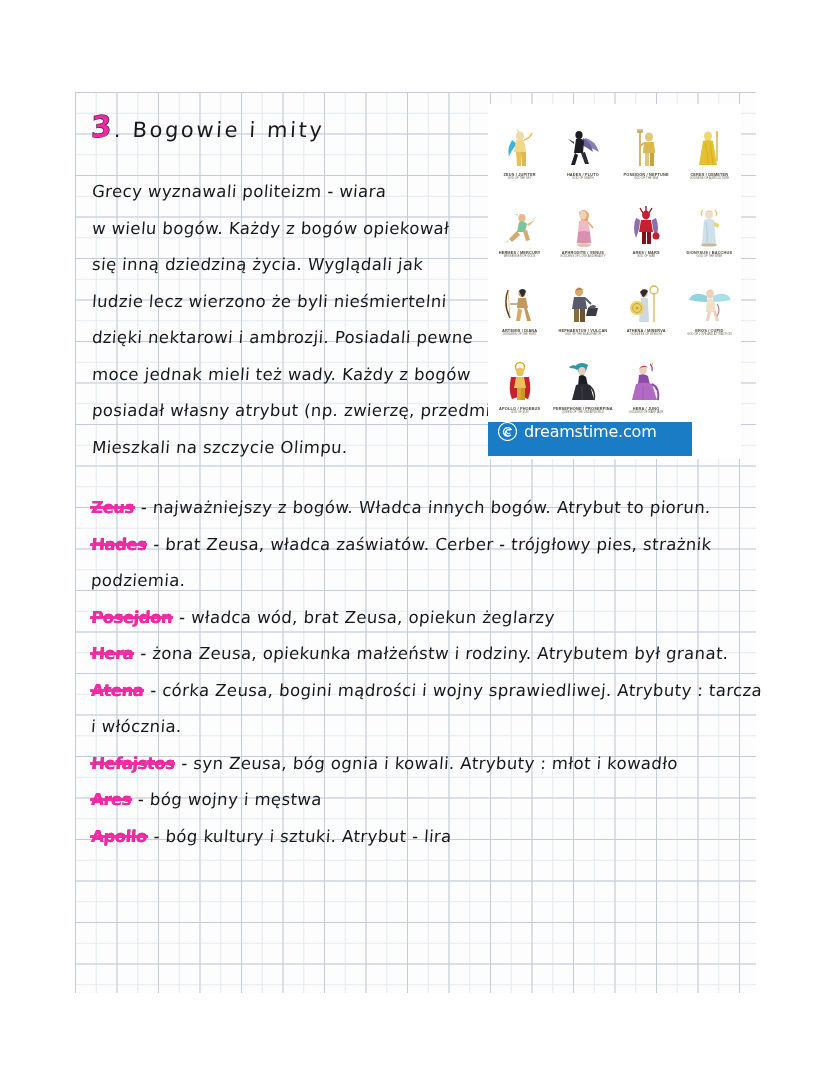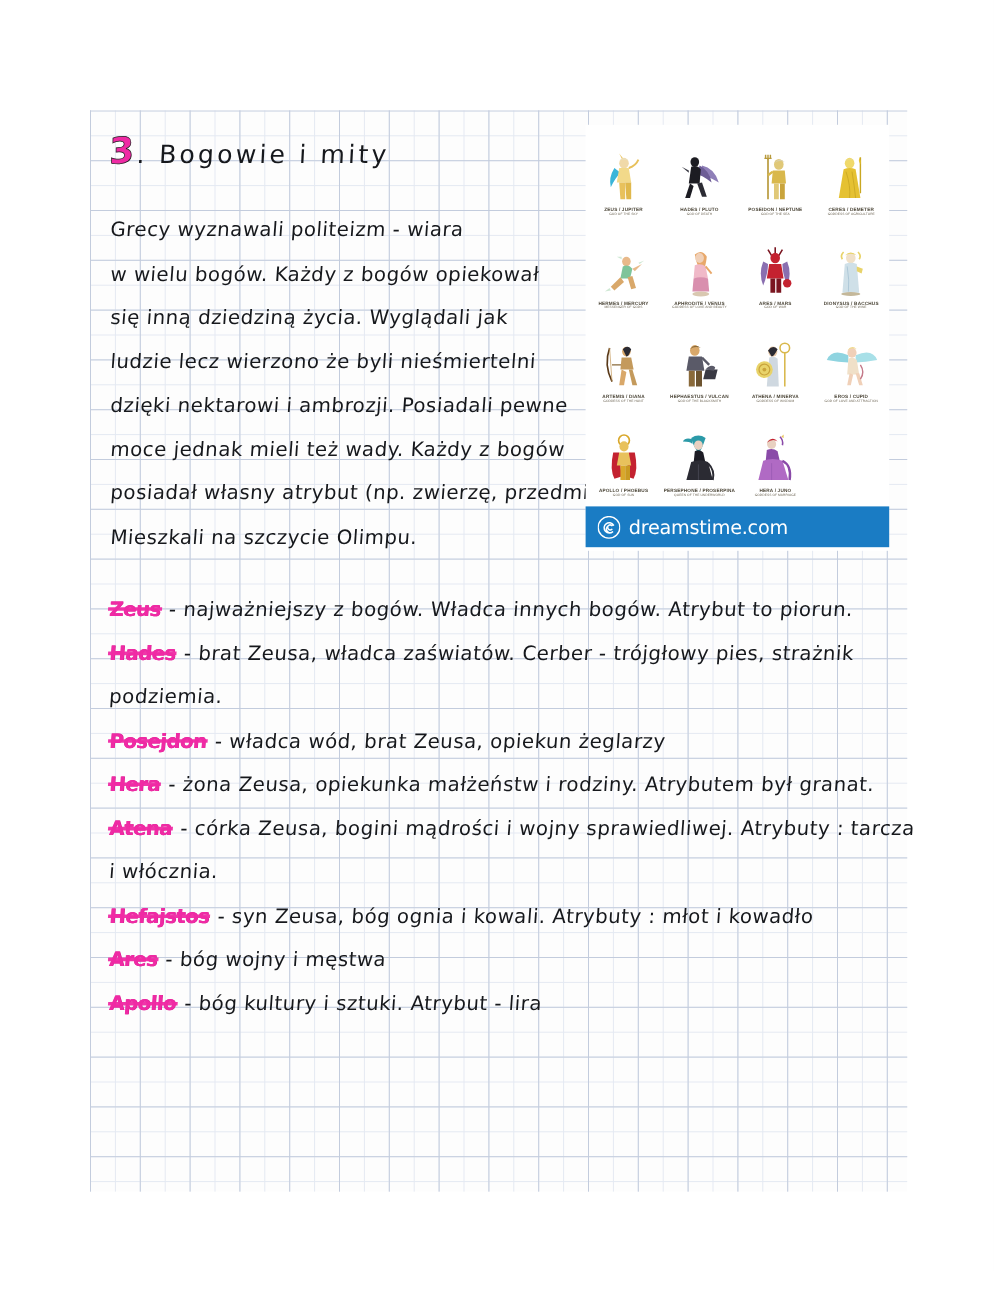--- a/index.html
+++ b/index.html
@@ -177,25 +177,24 @@
   }
 
   
   #poster-grid .spacer { }
 
   
   #watermark {
     position: absolute;
     left: 0;
     top: 318px;
-    width: 253px;
+    width: 204px;
     height: 34px;
     background: #1a7cc4;
     display: flex;
-    align-items: center;
     padding-left: 10px;
     box-sizing: border-box;
   }
   #wm-logo {
     width: 19px;
     height: 19px;
     flex: 0 0 19px;
     margin-right: 7px;
   }
   #wm-text {

